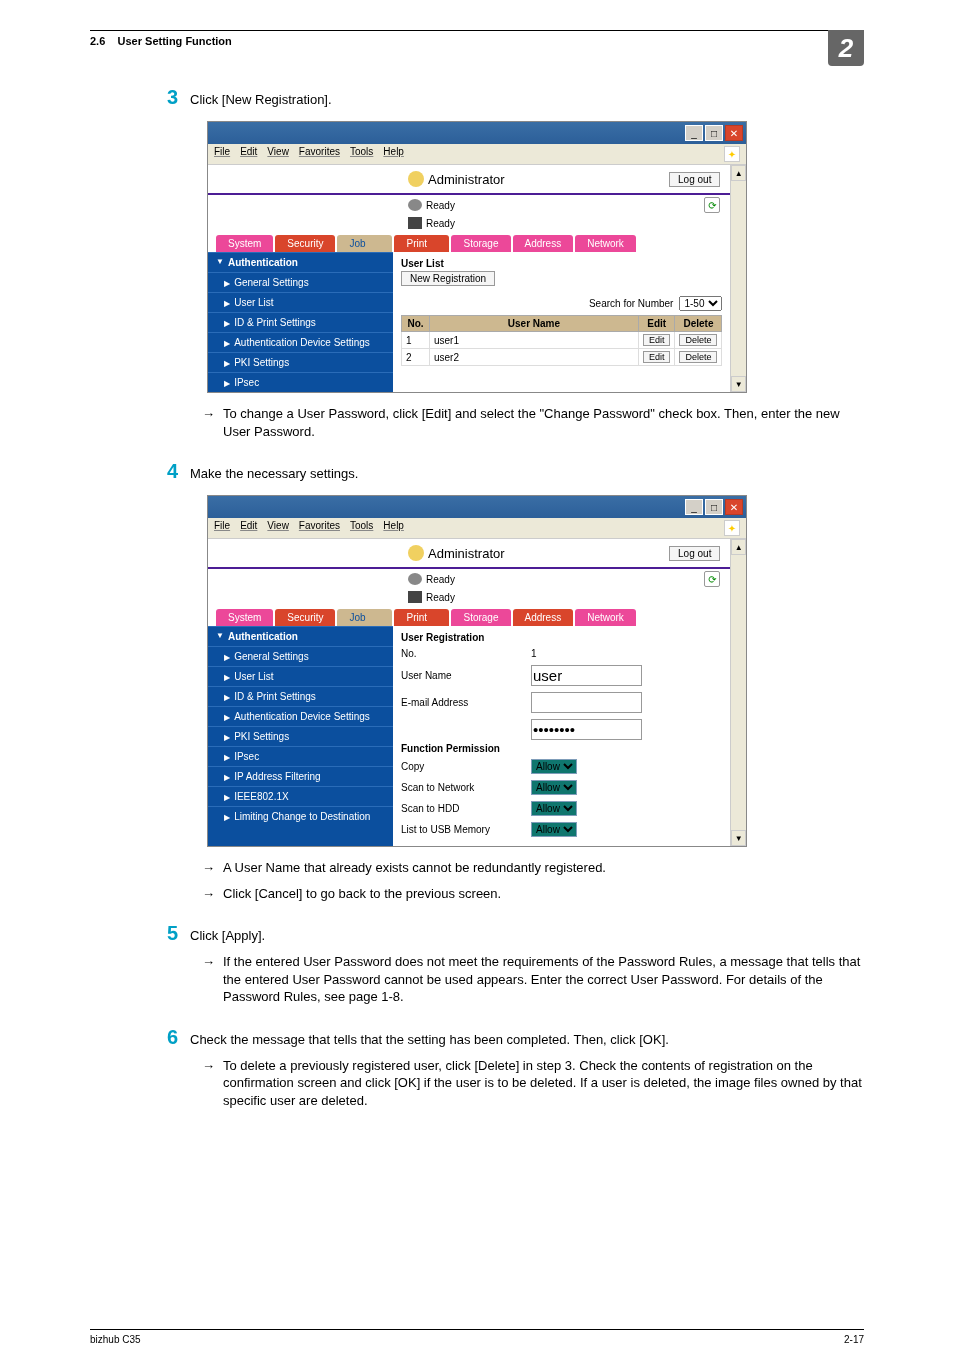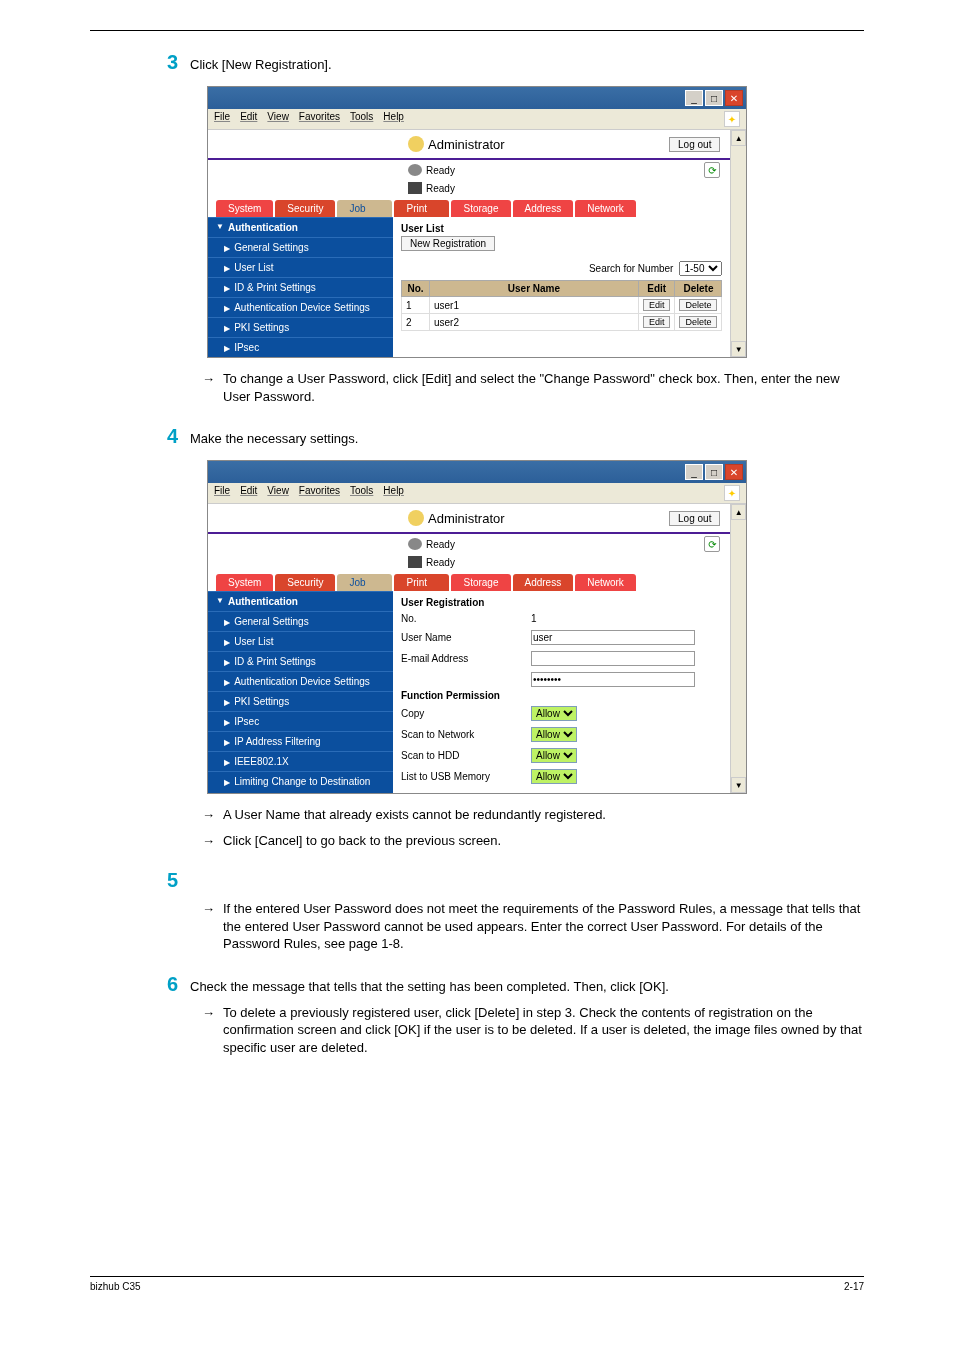--- a/index.html
+++ b/index.html
@@ -27,21 +27,21 @@
     .app-left { width:100%; }
     .app-top { padding:6px 10px; display:flex; align-items:center; border-bottom:2px solid #4c1d95;}
     .admin-icon { width:16px; height:16px; background:#f0d060; border-radius:50%; margin-right:4px; display:inline-block;}
     .btn-logout { margin-left:auto; border:1px solid #999; background:#f5f5f5; padding:1px 8px; font-size:10px;}
     .ready-line { display:flex; align-items:center; padding:2px 10px; font-size:10px;}
     .ready-icon { width:14px; height:12px; margin-right:4px;}
     .ready-icon.cloud { background:#888; border-radius:50%;}
     .ready-icon.printer { background:#444;}
     .refresh-icon { margin-left:auto; width:16px; height:16px; border:1px solid #999; border-radius:2px; display:flex; align-items:center; justify-content:center; font-size:10px; color:#080;}
     .tabs { display:flex; margin:4px 8px 0 8px; gap:2px; font-size:10px;}
-    .tab { padding:3px 12px; background:#ef4444; color:#fff; border-radius:3px 3px 0 0; cursor:pointer;}
+    .tab { padding:3px 12px; background:#ec4899; color:#fff; border-radius:3px 3px 0 0; cursor:pointer;}
     .tab.active { background:#d9452b;}
     .content-area { display:flex; }
     .sidebar { width:185px; background:#0b4f9e; color:#fff; font-size:10px;}
     .sidebar-item { padding:4px 8px; border-top:1px solid #2a6cb8; cursor:pointer;}
     .sidebar-item.header { font-weight:bold; }
     .sidebar-item.sub { padding-left:16px;}
     .sidebar-item .tri { margin-right:4px; font-size:8px;}
     .main { flex:1; padding:6px 8px; font-size:10px; }
     .main-title { font-weight:bold; margin-bottom:2px;}
     .newreg-btn { border:1px solid #999; background:#f5f5f5; padding:1px 8px; font-size:10px; margin-bottom:6px; display:inline-block;}
@@ -51,30 +51,34 @@
     table.userlist { width:100%; border-collapse:collapse; font-size:10px;}
     table.userlist th { background:#cdb890; padding:2px 4px; text-align:center; border:1px solid #aaa;}
     table.userlist td { padding:2px 4px; border:1px solid #ddd;}
     .sm-btn { border:1px solid #999; background:#f5f5f5; padding:0 5px; font-size:9px;}
     .scrollbar { width:16px; background:#ece9d8; border-left:1px solid #ccc; display:flex; flex-direction:column;}
     .scroll-arrow { height:16px; display:flex; align-items:center; justify-content:center; font-size:8px; background:#ece9d8; border:1px solid #ccc;}
     .scroll-track { flex:1; background:#ece9d8;}
     .form-row { display:flex; padding:3px 0; align-items:center;}
     .form-lbl { width:130px;}
     .form-val { flex:1;}
-    .form-val input[type=text],.form-val input[type=password] { width:164px; font-size:10px; border:1px solid #999; padding:1px;}
-    .form-val select { font-size:10px; border:1px solid #7f9db9; background:#bef264;}
+    .form-val input[type=text],.form-val input[type=password] { width:111px; font-size:15px; border:1px solid #999; padding:1px;}
+    .form-val select { font-size:10px; border:1px solid #7f9db9; background:#0f766e;}
     .footer { margin-top:220px; border-top:1px solid #000; padding-top:4px; display:flex; font-size:10px;}
     .footer .pg { margin-left:auto;}
   </style>
 </head>
 <body>
 
 <div class="page">
   <div class="header-line"></div>
+  <div class="header">
+    <div class="header-left"><span>2.6</span>&nbsp;&nbsp;&nbsp;&nbsp;<span>User Setting Function</span></div>
+    <div class="chapter-badge">2</div>
+  </div>
 
   <div class="step-row">
     <div class="step-num">3</div>
     <div class="step-text">Click [New Registration].</div>
   </div>
 
   <div class="screenshot">
     <div class="win-title">
       <div class="win-btn min">_</div>
       <div class="win-btn max">□</div>
@@ -283,20 +287,21 @@
       <span class="arrow">→</span>
       <span class="arrow-text">A User Name that already exists cannot be redundantly registered.</span>
     </div>
   <div class="arrow-row">
       <span class="arrow">→</span>
       <span class="arrow-text">Click [Cancel] to go back to the previous screen.</span>
     </div>
 
   <div class="step-row">
     <div class="step-num">5</div>
+    <div class="step-text">Click [Apply].</div>
   </div>
   <div class="arrow-row">
       <span class="arrow">→</span>
       <span class="arrow-text">If the entered User Password does not meet the requirements of the Password Rules, a message that tells that the entered User Password cannot be used appears. Enter the correct User Password. For details of the Password Rules, see page 1-8.</span>
     </div>
 
   <div class="step-row">
     <div class="step-num">6</div>
     <div class="step-text">Check the message that tells that the setting has been completed. Then, click [OK].</div>
   </div>

